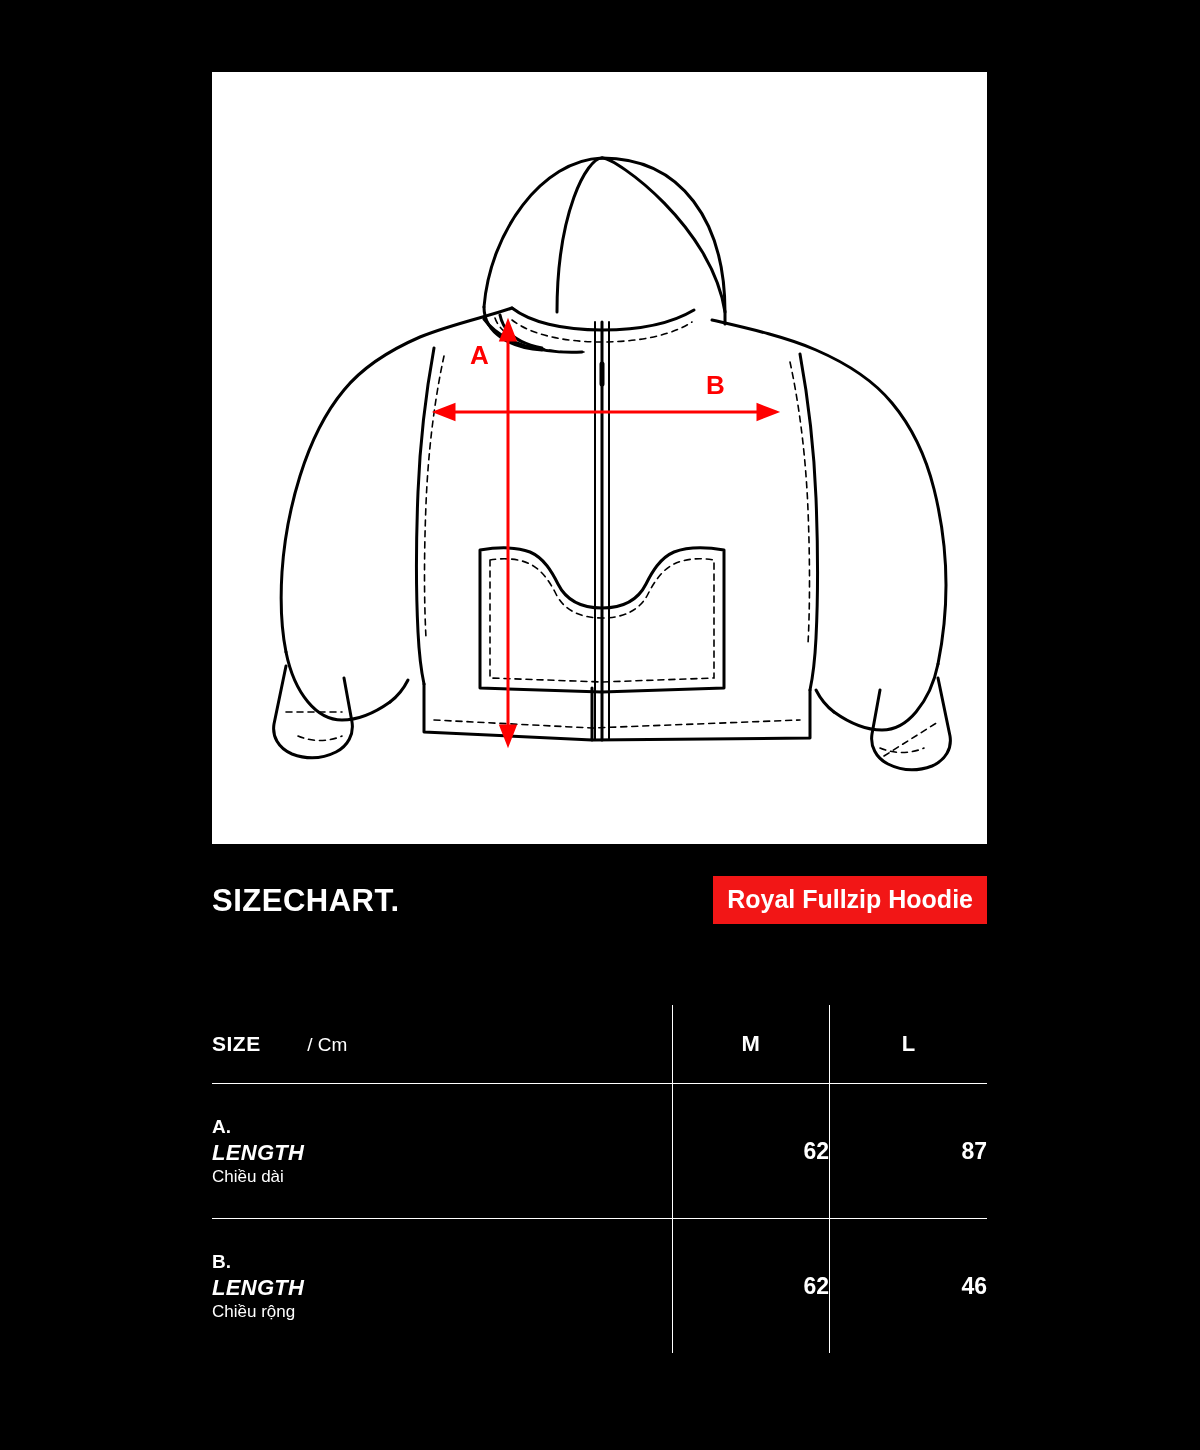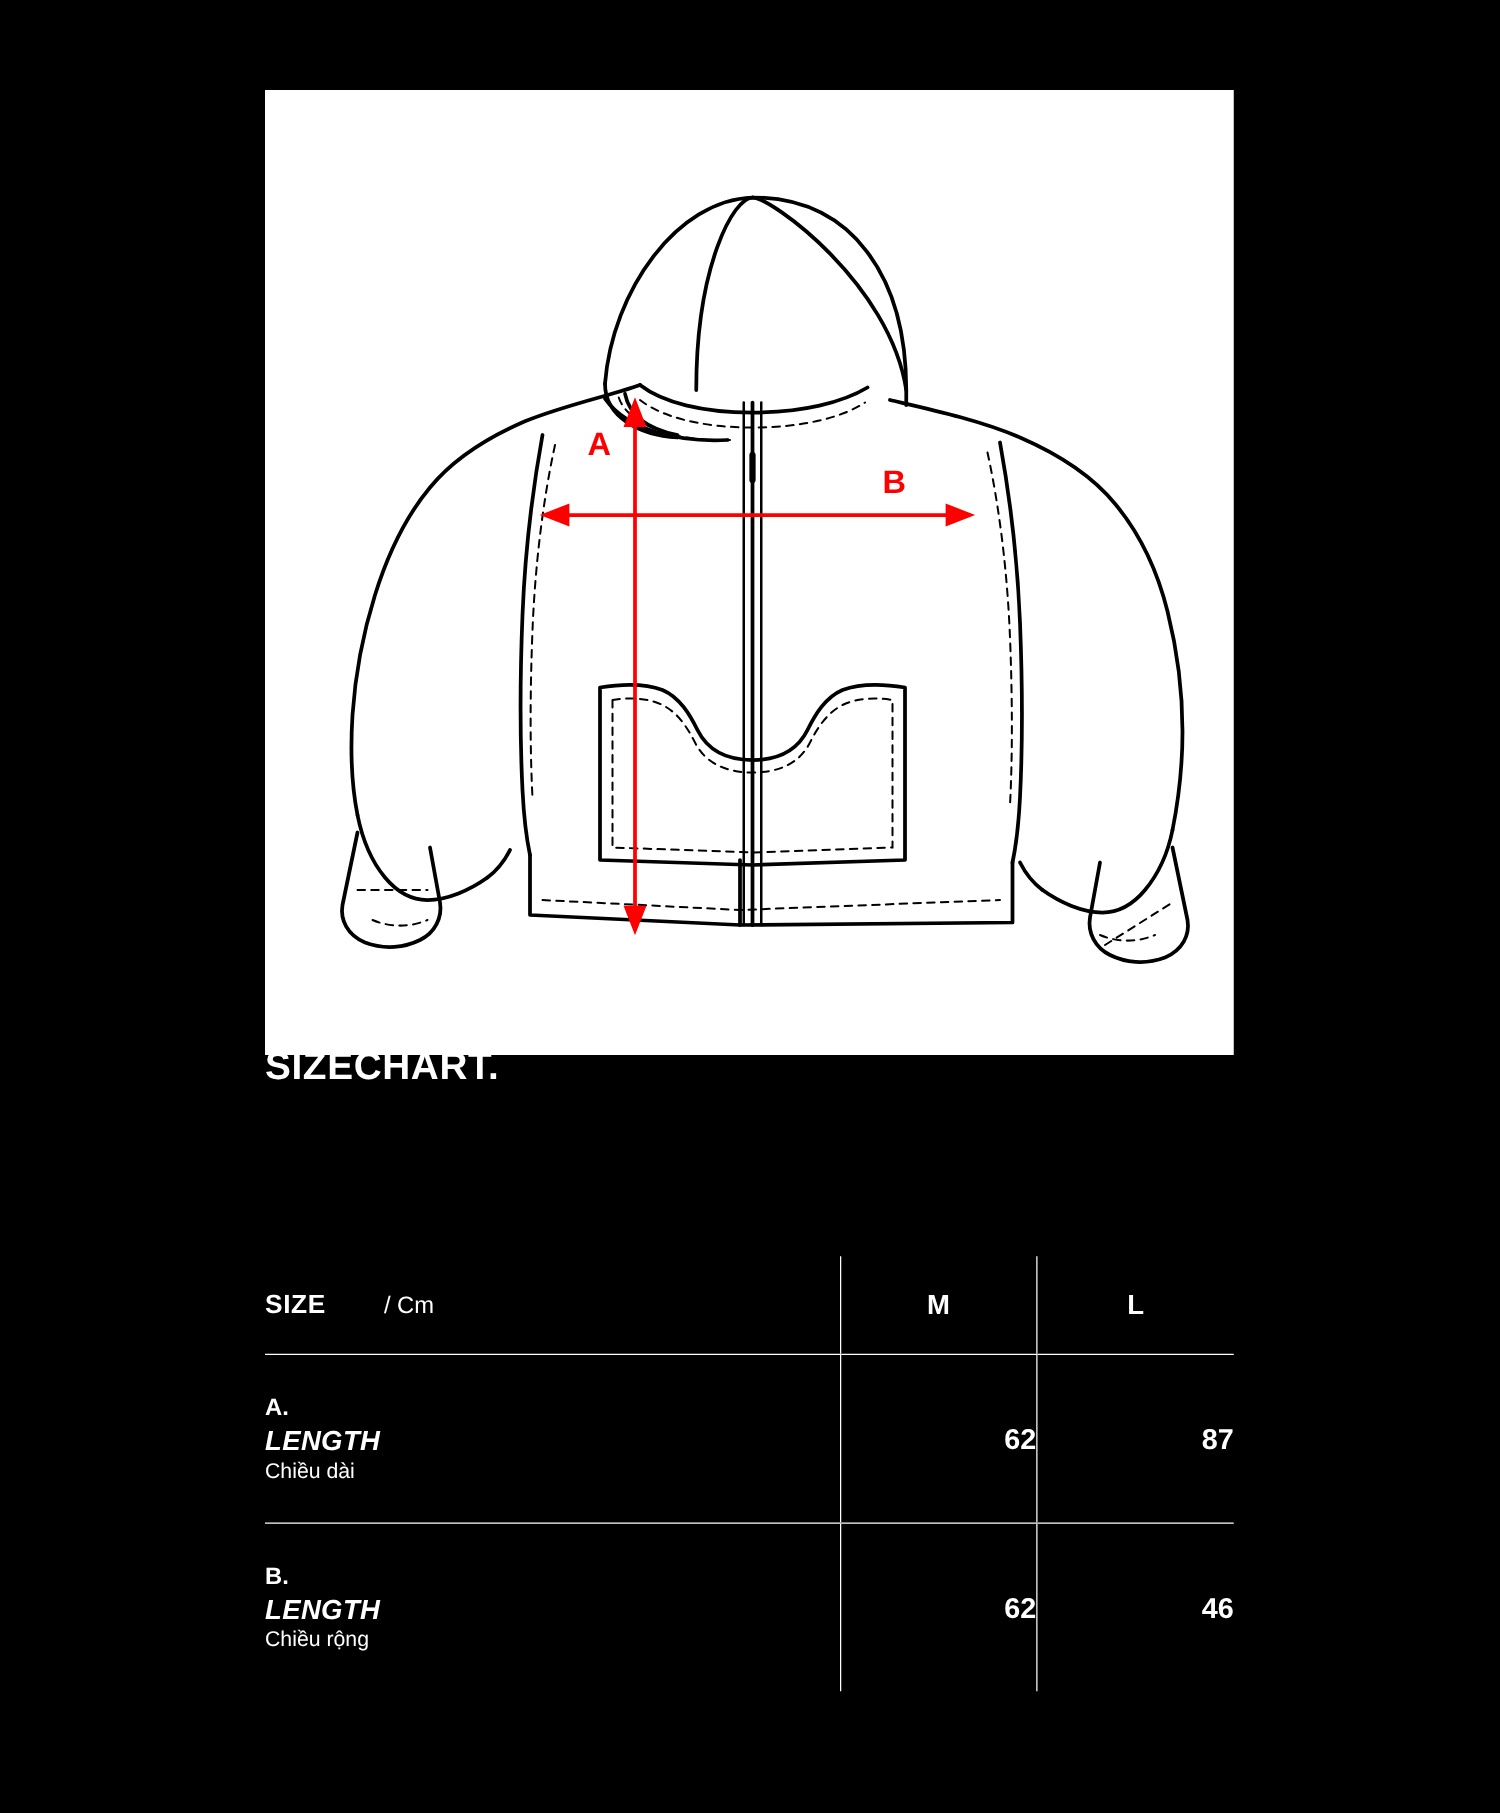--- a/index.html
+++ b/index.html
@@ -28,21 +28,21 @@
   .illu-panel svg {
     display: block;
     width: 100%;
     height: 100%;
   }
 
   
   .title-row {
     position: absolute;
     left: 212px;
-    top: 832px;
+    top: 880px;
     width: 775px;
     height: 60px;
   }
   .sizechart-title {
     position: absolute;
     left: 0;
     top: 0;
     font-size: 31px;
     font-weight: bold;
     letter-spacing: 0.5px;
@@ -203,20 +203,21 @@
     </g>
     <g font-family="Liberation Sans, sans-serif" font-weight="bold" font-size="26" fill="#ff0000">
       <text x="258" y="292">A</text>
       <text x="494" y="322">B</text>
     </g>
   </svg>
 </div>
 
 <div class="title-row">
   <div class="sizechart-title">SIZECHART.</div>
+  <div class="product-badge">Royal Fullzip Hoodie</div>
 </div>
 
 <div class="table-wrap">
   <table class="sizechart">
     <colgroup>
       <col class="c-label">
         <col class="c-val">
         <col class="c-val">
     </colgroup>
     <tbody>

